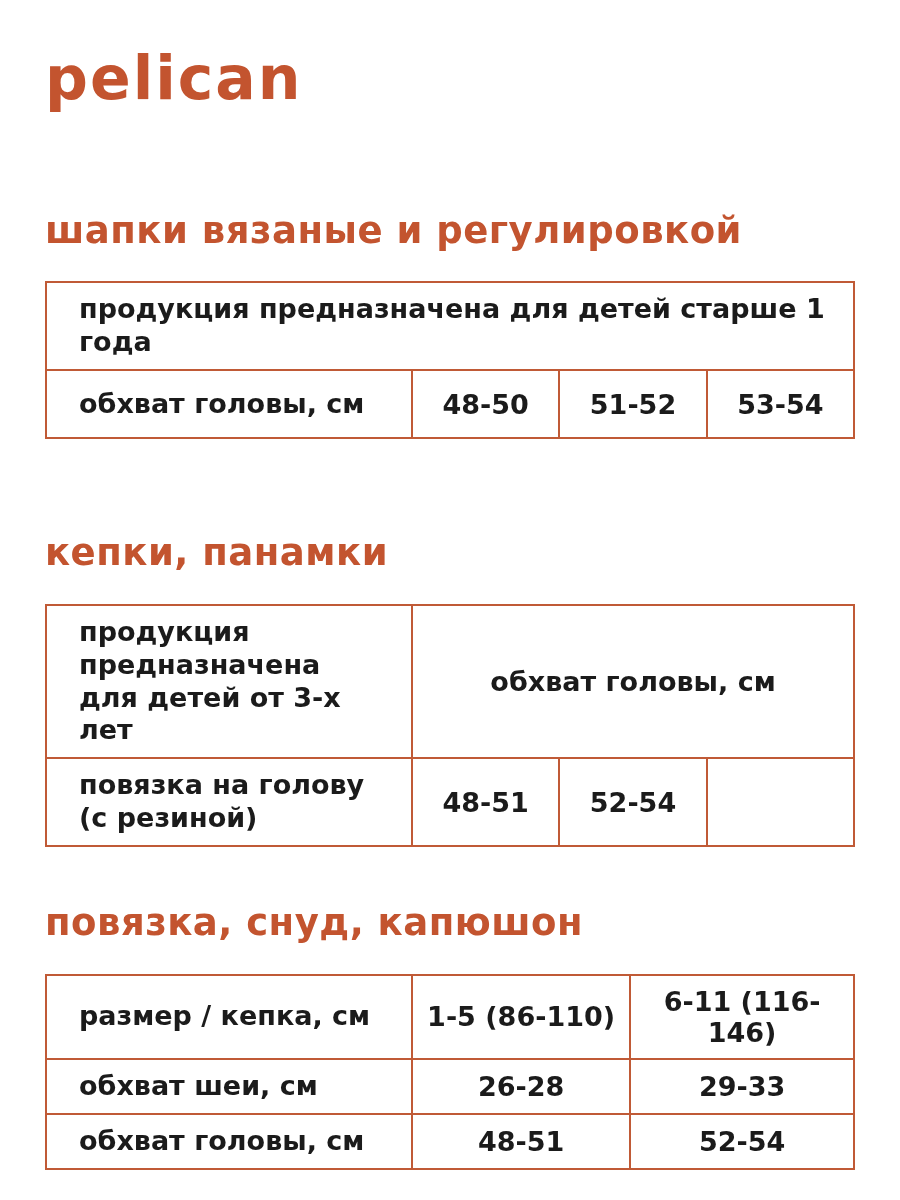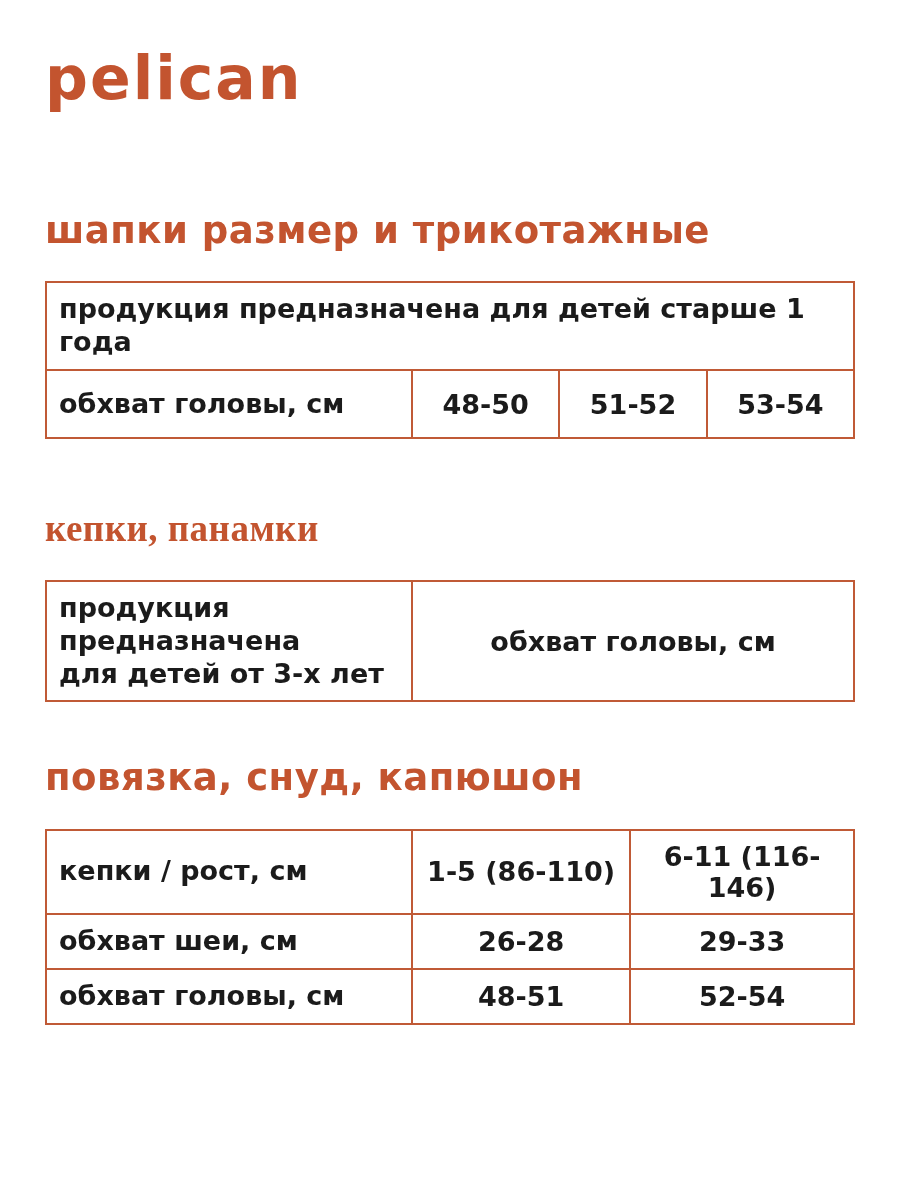--- a/index.html
+++ b/index.html
@@ -26,38 +26,38 @@
     line-height:1.15;
   }
   h2.section-heading{
     color:var(--accent);
     font-size:37px;
     font-weight:bold;
     line-height:1.2;
     letter-spacing:0.5px;
   }
   .h1-gap{margin-top:96px;}
-  .h2-gap{margin-top:68px;font-family:Liberation Serif, serif;}
+  .h2-gap{margin-top:92px;}
   .h3-gap{margin-top:54px;}
   table.size-table{
     width:100%;
     border-collapse:collapse;
     table-layout:fixed;
     margin-top:28px;
   }
   table.size-table td{
     border:2px solid var(--border);
     font-weight:bold;
     font-size:27px;
     vertical-align:middle;
     color:var(--text);
   }
   td.label-cell{
     text-align:left;
-    padding:10px 12px 10px 12px;
+    padding:10px 12px 10px 32px;
     white-space:pre-line;
     line-height:1.22;
   }
   td.value-cell{
     text-align:center;
     font-size:29px;
     padding:10px 10px;
   }
   td.span-header{
     text-align:center;
@@ -69,21 +69,21 @@
   col.c-label{width:45.3%;}
   col.c-val3{width:18.23%;}
   col.c-val2a{width:27%;}
   col.c-val2b{width:27.7%;}
 </style>
 </head>
 <body>
 
 <div class="logo">pelican</div>
 
-<h2 class="section-heading h1-gap">шапки размер и трикотажные</h2>
+<h2 class="section-heading h1-gap">шапки вязаные и регулировкой</h2>
 
 <table class="size-table t1">
   <colgroup>
     <col class="c-label">
       <col class="c-val3">
       <col class="c-val3">
       <col class="c-val3">
   </colgroup>
   <tbody>
       <tr>
@@ -106,34 +106,41 @@
       <col class="c-val3">
       <col class="c-val3">
       <col class="c-val3">
   </colgroup>
   <tbody>
       <tr>
     <td class="label-cell">продукция предназначена
 для детей от 3-х лет</td>
     <td colspan="3" class="span-header">обхват головы, см</td>
   </tr>
+  <tr>
+    <td class="label-cell">повязка на голову
+(с резиной)</td>
+    <td class="value-cell">48-51</td>
+    <td class="value-cell">52-54</td>
+    <td class="value-cell"></td>
+  </tr>
 </tbody>
   </table>
 
 <h2 class="section-heading h3-gap">повязка, снуд, капюшон</h2>
 
 <table class="size-table t3">
   <colgroup>
     <col class="c-label">
       <col class="c-val2a">
       <col class="c-val2b">
   </colgroup>
   <tbody>
       <tr>
-    <td class="label-cell">кепки / рост, см</td>
+    <td class="label-cell">размер / кепка, см</td>
     <td class="value-cell">1-5 (86-110)</td>
     <td class="value-cell">6-11 (116-146)</td>
   </tr>
   <tr>
     <td class="label-cell">обхват шеи, см</td>
     <td class="value-cell">26-28</td>
     <td class="value-cell">29-33</td>
   </tr>
   <tr>
     <td class="label-cell">обхват головы, см</td>

